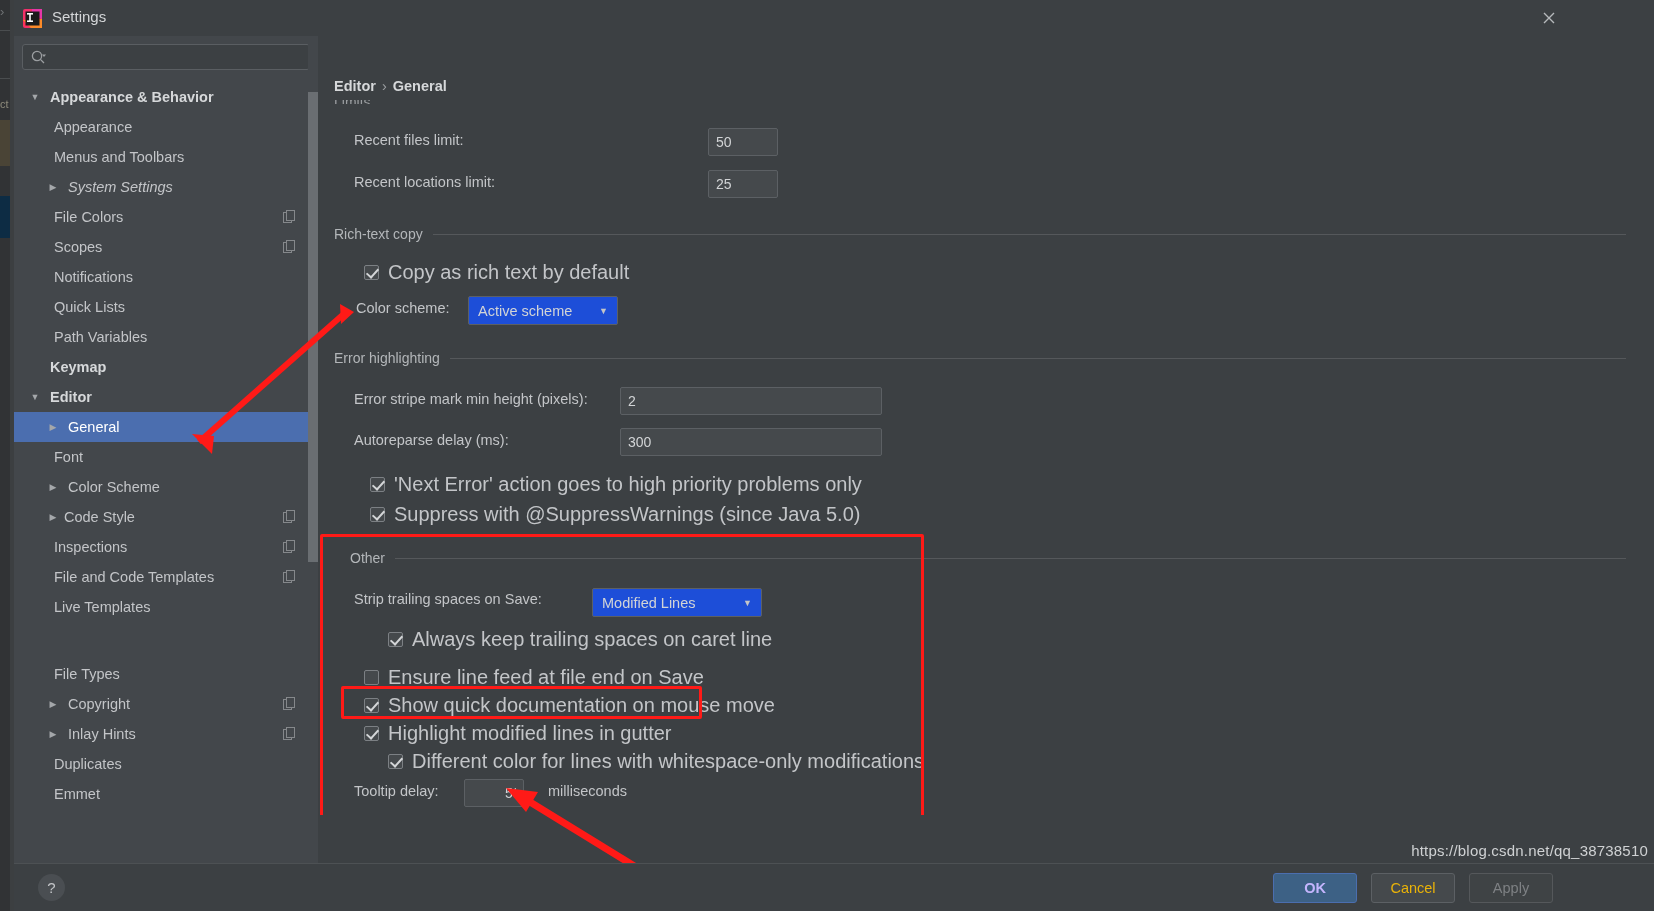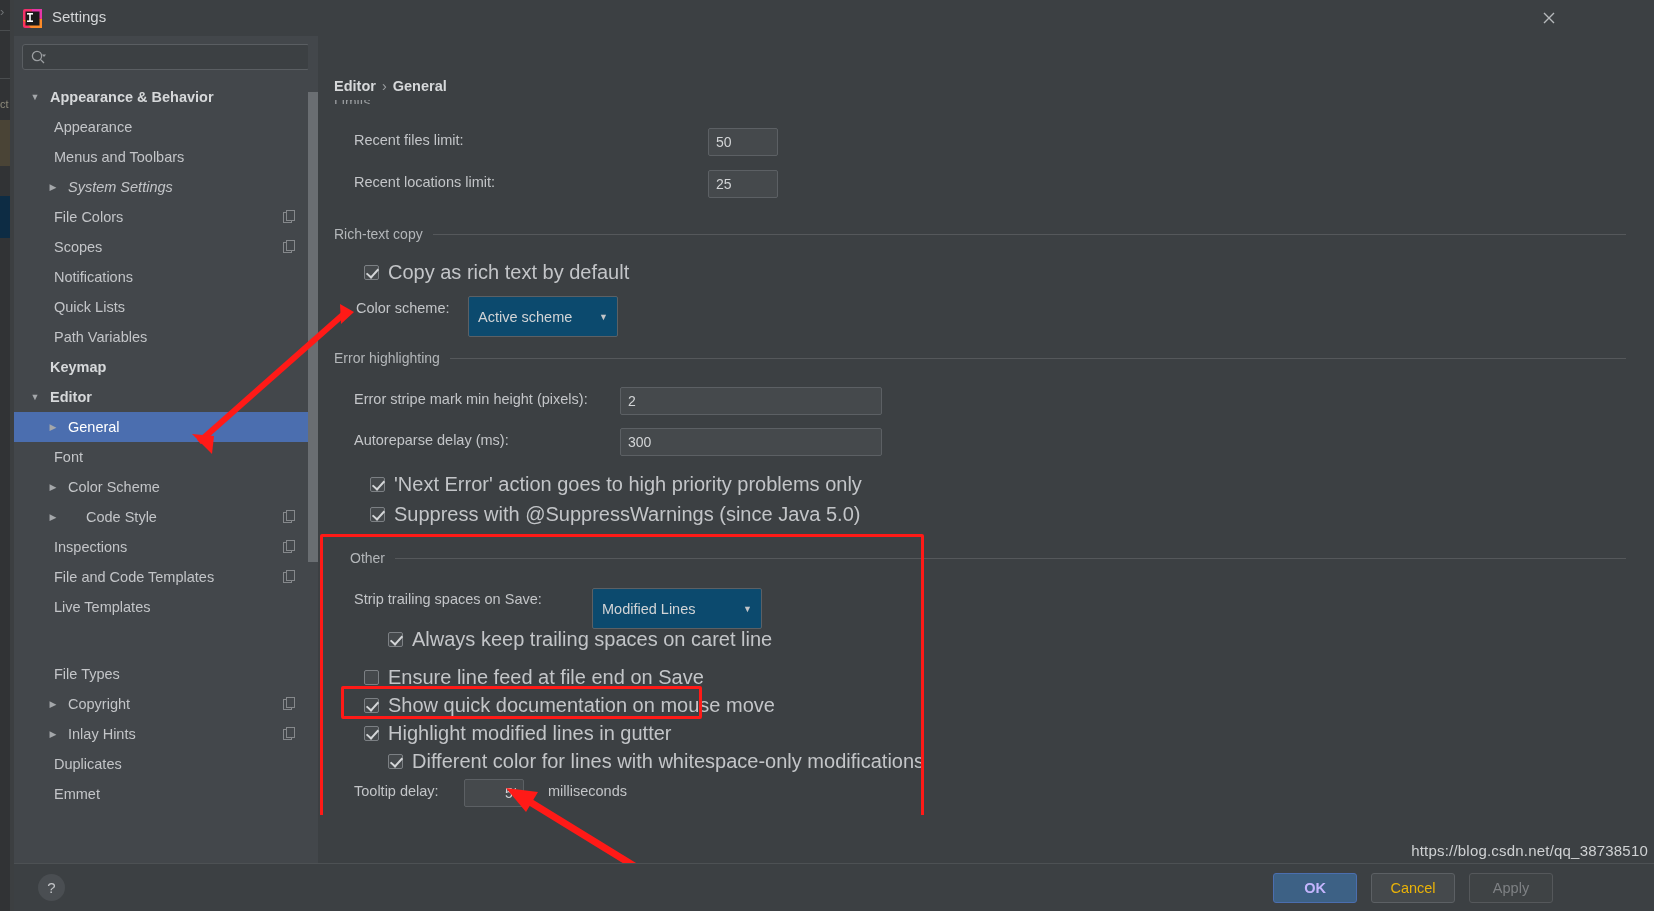--- a/index.html
+++ b/index.html
@@ -104,22 +104,22 @@
   }
   .grp-title .line { flex:1; height:1px; background:#55585b; margin-left:10px; margin-right:28px; }
   .row { display:flex; align-items:center; position:absolute; }
   .lbl { font-size:14.5px; color:#c3c5c8; }
   .field {
     background:#45494c; border:1px solid #5c6064; border-radius:2px;
     color:#d2d4d6; font-size:14px; font-family:inherit; padding:0 7px;
     height:28px; outline:none;
   }
   .combo {
-    background:#0c4a6e; border:1px solid #5c6064; border-radius:2px;
-    color:#d2d4d6; font-size:14.5px; height:41px;
+    background:#1d4ed8; border:1px solid #5c6064; border-radius:2px;
+    color:#d2d4d6; font-size:14.5px; height:29px;
     display:flex; align-items:center; padding:0 9px; cursor:pointer;
     justify-content:space-between;
   }
   .combo .caret { margin-left:14px; font-size:9px; color:#c3c5c8; }
   .cbrow { display:flex; align-items:center; position:absolute; cursor:pointer; }
   .cb {
     width:15px; height:15px; flex:0 0 15px; background:#45494c;
     border:1px solid #7c8084; border-radius:2px; position:relative; margin-right:9px;
   }
   .cb.on::after {
@@ -271,21 +271,21 @@
           </div>
           <div class="tree-item lvl1" style="padding-left: 34px;">
             <span class="label" style="margin-left: 6px;">Font</span>
           </div>
           <div class="tree-item lvl1" style="padding-left: 30px;">
             <span class="arrow">▶</span>
             <span class="label" style="margin-left: 6px;">Color Scheme</span>
           </div>
           <div class="tree-item lvl1" style="padding-left: 30px;">
             <span class="arrow">▶</span>
-            <span class="label" style="margin-left: 24px;">Code Style</span>
+            <span class="label" style="margin-left: 2px;">Code Style</span>
             <span class="copy-icon"><svg width="13" height="13" viewBox="0 0 13 13">
                 <rect x="0.5" y="2.5" width="8" height="10" fill="none" stroke="#9b9ea1"></rect>
                 <rect x="3.5" y="0.5" width="8" height="10" fill="#43474b" stroke="#9b9ea1"></rect>
               </svg></span>
           </div>
           <div class="tree-item lvl1" style="padding-left: 34px;">
             <span class="label" style="margin-left: 6px;">Inspections</span>
             <span class="copy-icon"><svg width="13" height="13" viewBox="0 0 13 13">
                 <rect x="0.5" y="2.5" width="8" height="10" fill="none" stroke="#9b9ea1"></rect>
                 <rect x="3.5" y="0.5" width="8" height="10" fill="#43474b" stroke="#9b9ea1"></rect>

